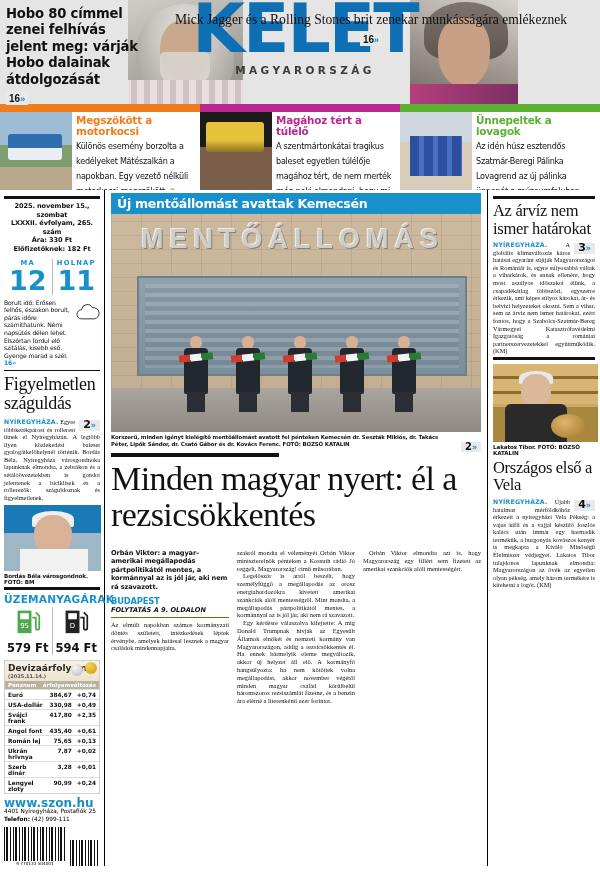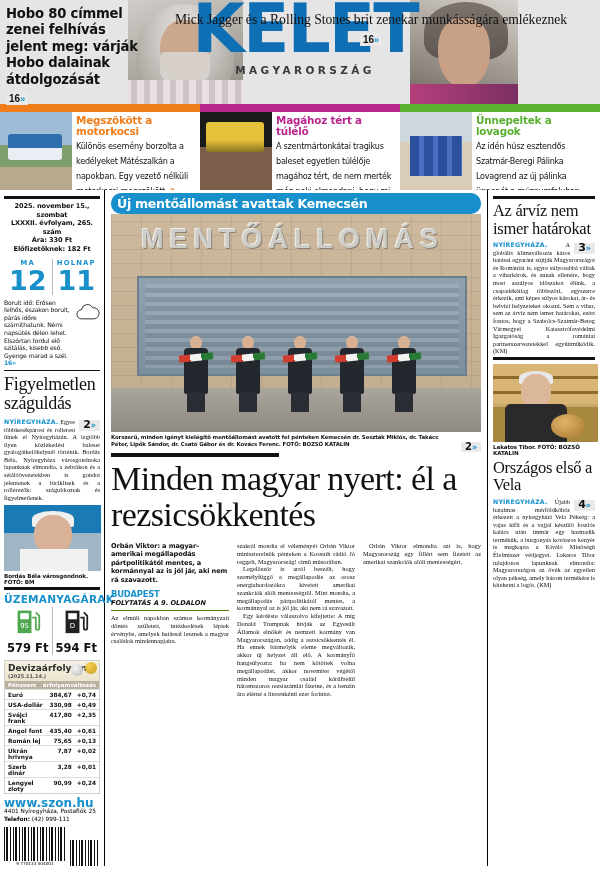--- a/index.html
+++ b/index.html
@@ -181,21 +181,21 @@
   .contact b { font-weight:bold; }
   .barcodes { display:flex; gap:4px; margin-top:4px; align-items:flex-end; }
   .bc { height:34px; background:
      repeating-linear-gradient(90deg,#111 0 1px,#fff 1px 2px,#111 2px 4px,#fff 4px 6px,#111 6px 7px,#fff 7px 9px); }
   .bc1 { width:62px; } .bc2 { width:28px; height:26px; }
   .bc-digits { font-family:"DejaVu Sans", sans-serif; font-size:4.2px; text-align:center; }
 
   
   .blue-kicker {
     background:#1790cc; color:#fff; font-family:"DejaVu Sans", sans-serif; font-weight:bold;
-    font-size:12.6px; padding:3px 6px; letter-spacing:-0.3px;border-radius:10px;
+    font-size:12.6px; padding:3px 6px; letter-spacing:-0.3px;
   }
   .lead-photo { width:100%; height:218px; position:relative; overflow:hidden;
     background:linear-gradient(180deg,#cbb79b 0 58%, #b9a489 58% 100%); }
   .lp-wall { position:absolute; inset:0;
     background:
       repeating-linear-gradient(0deg, rgba(0,0,0,.07) 0 1px, transparent 1px 14px),
       repeating-linear-gradient(90deg, rgba(0,0,0,.07) 0 1px, transparent 1px 30px),
       linear-gradient(180deg,#cdb99d 0%, #c0ab8e 100%);
   }
   .lp-sign { position:absolute; left:30px; top:10px; width:320px; height:34px;
@@ -219,21 +219,21 @@
     transform:rotate(-6deg); }
 
   .cap-line { font-family:"DejaVu Sans", sans-serif; font-weight:bold; font-size:5.4px;
     line-height:7px; color:#111; margin-top:2px; position:relative; padding-right:24px; letter-spacing:-0.1px; }
   .cap-jump { position:absolute; right:0; bottom:-4px; background:#e9e9e9; padding:1px 4px;
     font-size:10px; font-weight:bold; }
   .cap-jump .arr { color:#1790cc; font-size:8px; }
 
   .bigrule { border-top:4px solid #111; width:168px; margin:5px 0 4px 0; }
   .big-headline { font-family:"Liberation Serif", serif; font-size:34px; line-height:36px;
-    color:#111; letter-spacing:-0.6px; margin-bottom:9px; }
+    color:#111; letter-spacing:-0.6px; margin-bottom:16px; }
 
   .cols3 { display:flex; gap:8px; }
   .col3 { flex:1; }
   .col3 p { font-family:"Liberation Serif", serif; font-size:6.4px; line-height:7.8px;
     text-align:justify; color:#111; text-indent:6px; }
   .col3 p.noind { text-indent:0; }
   .intro { font-family:"DejaVu Sans", sans-serif; font-weight:bold; font-size:6.6px;
     line-height:8.4px; color:#111; letter-spacing:-0.1px; }
   .budapest { font-family:"DejaVu Sans", sans-serif; font-weight:bold; font-size:8.4px;
     color:#1790cc; margin-top:5px; letter-spacing:-0.2px; }

